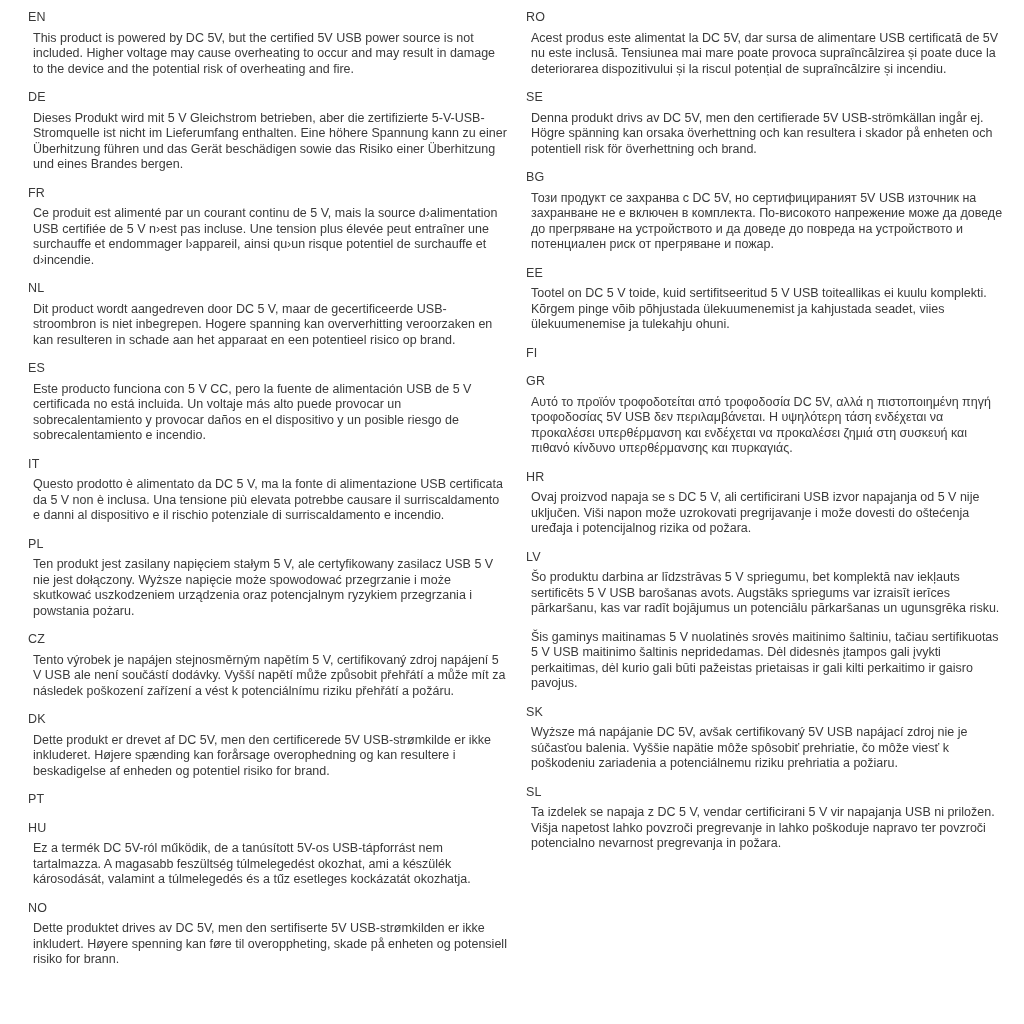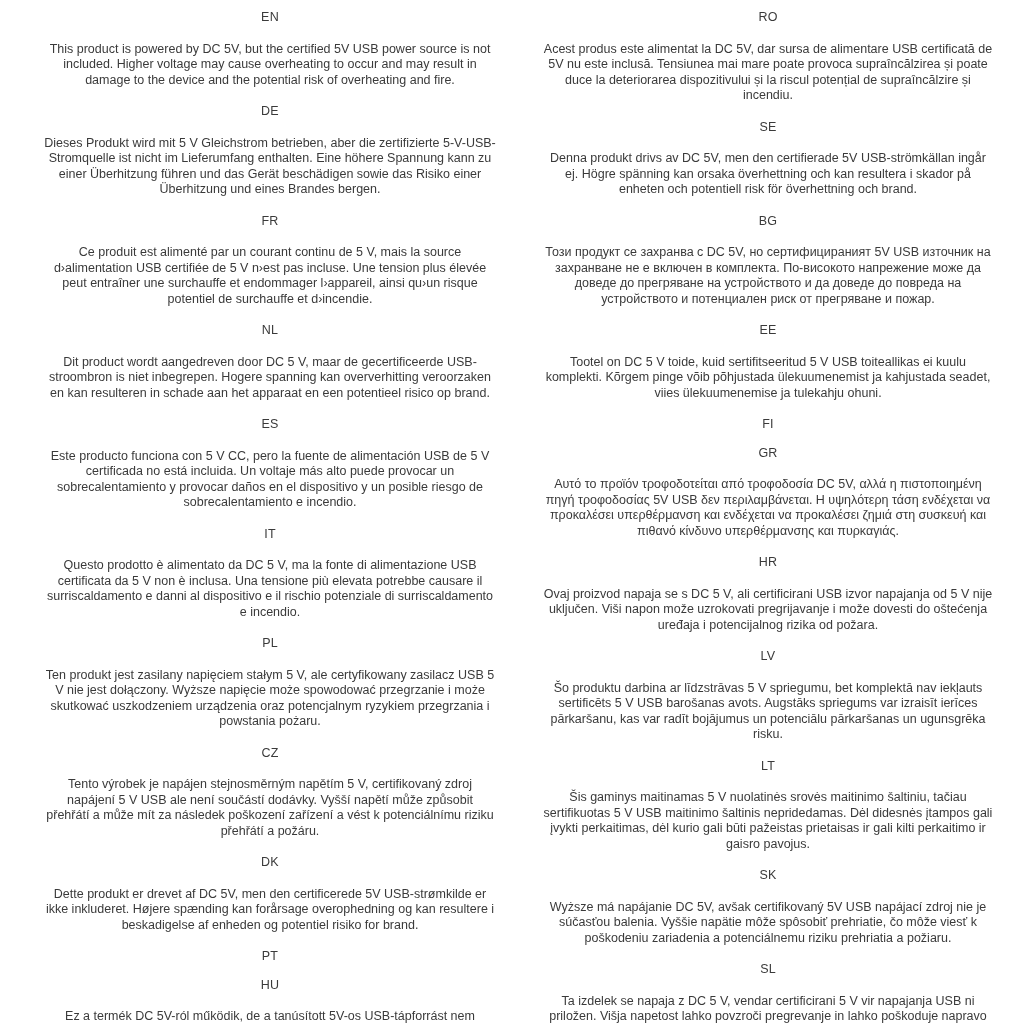--- a/index.html
+++ b/index.html
@@ -20,28 +20,27 @@
     display: flex;
     gap: 14px;
     overflow: hidden;
   }
   .col {
     flex: 1 1 0;
     min-width: 0;
   }
   .lang-block {
     margin: 0 0 13px 0;
-    text-align: center;
   }
   .lang-code {
     font-weight: 400;
     letter-spacing: 0.2px;
   }
   .lang-text {
-    margin: 16px;
+    margin: 5px;
   }
 </style>
 </head>
 <body>
 
 <div class="page">
 
   <div class="col">
     <section class="lang-block">
       <div class="lang-code">EN</div>
@@ -118,21 +117,20 @@
     </section>
     <section class="lang-block">
       <div class="lang-code">HR</div>
       <p class="lang-text">Ovaj proizvod napaja se s DC 5 V, ali certificirani USB izvor napajanja od 5 V nije uključen. Viši napon može uzrokovati pregrijavanje i može dovesti do oštećenja uređaja i potencijalnog rizika od požara.</p>
     </section>
     <section class="lang-block">
       <div class="lang-code">LV</div>
       <p class="lang-text">Šo produktu darbina ar līdzstrāvas 5 V spriegumu, bet komplektā nav iekļauts sertificēts 5 V USB barošanas avots. Augstāks spriegums var izraisīt ierīces pārkaršanu, kas var radīt bojājumus un potenciālu pārkaršanas un ugunsgrēka risku.</p>
     </section>
     <section class="lang-block">
-      <div class="lang-code">LT</div>
       <p class="lang-text">Šis gaminys maitinamas 5 V nuolatinės srovės maitinimo šaltiniu, tačiau sertifikuotas 5 V USB maitinimo šaltinis nepridedamas. Dėl didesnės įtampos gali įvykti perkaitimas, dėl kurio gali būti pažeistas prietaisas ir gali kilti perkaitimo ir gaisro pavojus.</p>
     </section>
     <section class="lang-block">
       <div class="lang-code">SK</div>
       <p class="lang-text">Wyższe má napájanie DC 5V, avšak certifikovaný 5V USB napájací zdroj nie je súčasťou balenia. Vyššie napätie môže spôsobiť prehriatie, čo môže viesť k poškodeniu zariadenia a potenciálnemu riziku prehriatia a požiaru.</p>
     </section>
     <section class="lang-block">
       <div class="lang-code">SL</div>
       <p class="lang-text">Ta izdelek se napaja z DC 5 V, vendar certificirani 5 V vir napajanja USB ni priložen. Višja napetost lahko povzroči pregrevanje in lahko poškoduje napravo ter povzroči potencialno nevarnost pregrevanja in požara.</p>
     </section>

